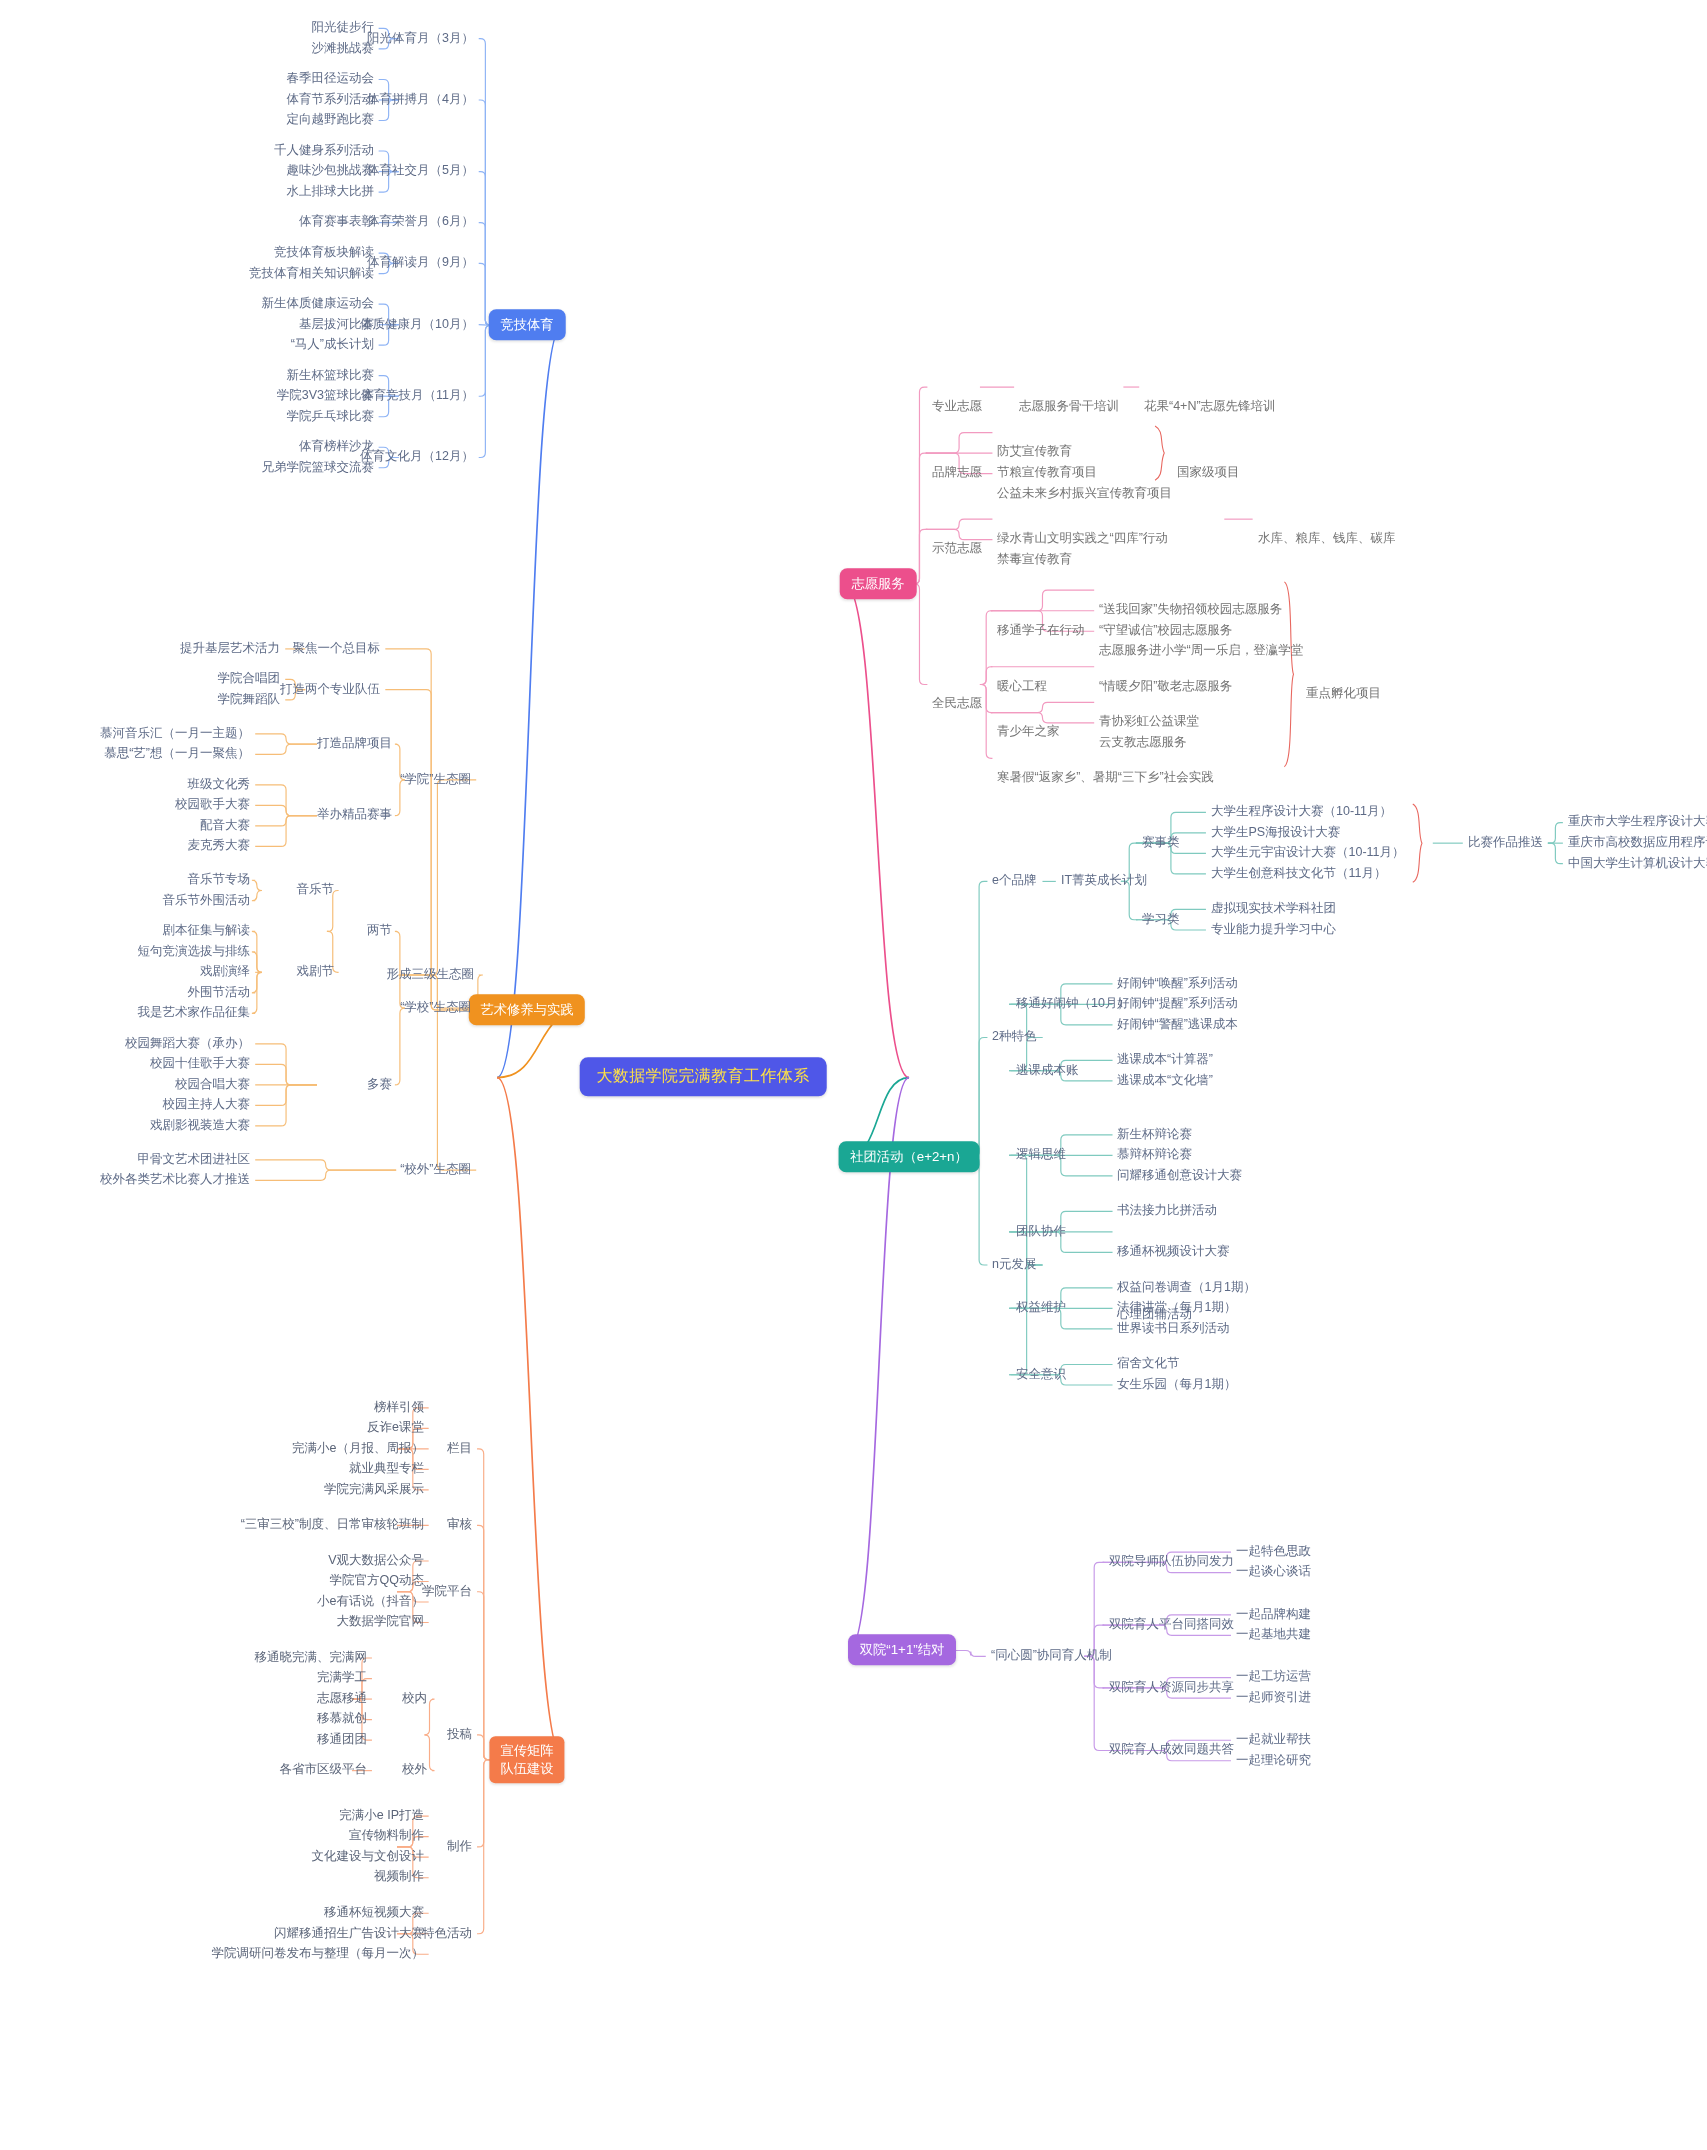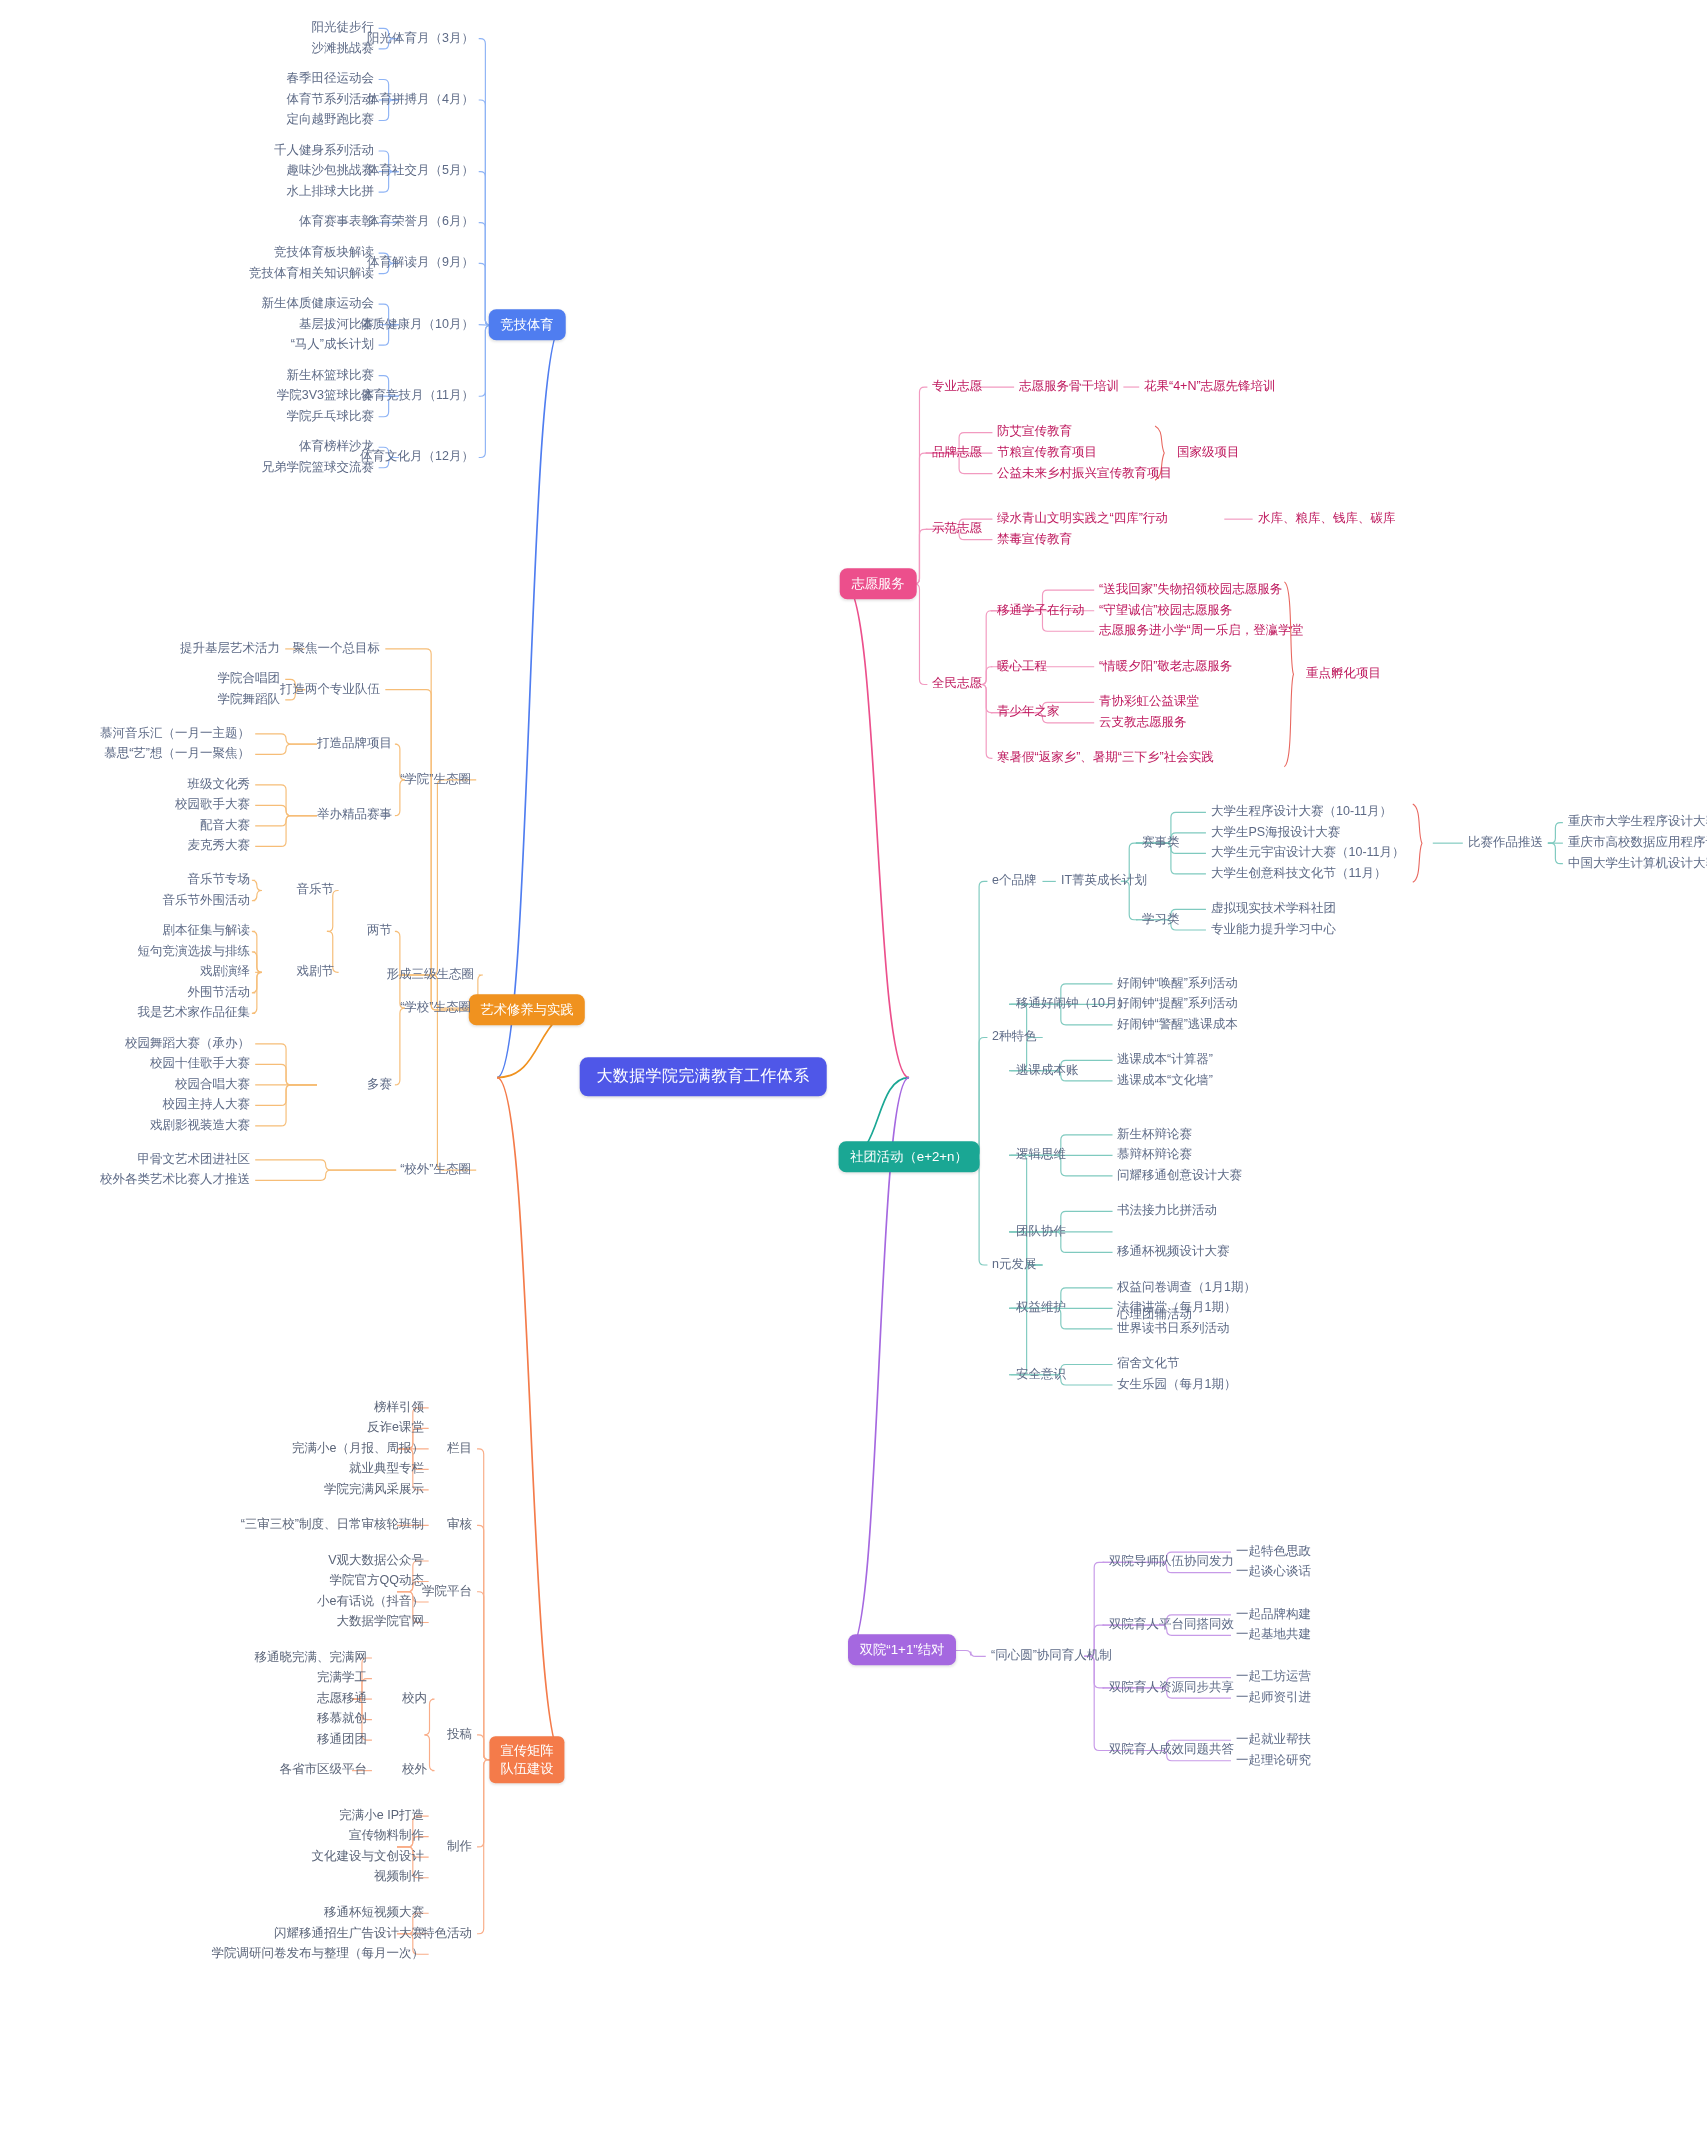--- a/index.html
+++ b/index.html
@@ -14,41 +14,41 @@
 
   .node {
     position:absolute; white-space:nowrap;
     font-size:12.5px; line-height:1.25;
     color:#5a6478; transform:translateY(-50%);
   }
   .node.r { text-align:right; transform:translate(-100%,-50%); }
 
   .root {
     position:absolute; transform:translate(-50%,-50%);
-    background:#4f57e8; color:#ffffff; border-radius:8.3px;
+    background:#4f57e8; color:#fde047; border-radius:8.3px;
     padding:9.2px 16.7px; font-size:16px; letter-spacing:0.4px;
     white-space:nowrap; box-shadow:0 0.8px 2.5px rgba(0,0,0,.12);
   }
   .cat {
     position:absolute; transform:translate(-50%,-50%);
     color:#fff; border-radius:7.5px; padding:6.7px 11.7px;
     font-size:13.3px; white-space:nowrap; text-align:center;
     box-shadow:0 0.8px 2.5px rgba(0,0,0,.10);
   }
   .cat.tall { padding:5.8px 11px; line-height:1.35;border-radius:6px; }
   .c-sport  { background:#4f7df0; }
   .c-art    { background:#f0921f; }
   .c-promo  { background:#f47b4a; }
   .c-vol    { background:#ec4f8c; }
   .c-club   { background:#1aa794; }
   .c-dual   { background:#a568e0; }
 
   .n-sport  { color:#5d6a86; }
   .n-art    { color:#5d6a86; }
-  .n-vol    { color:#be185d; }
+  .n-vol    { color:#737373;margin-top:20px; }
   .n-club   { color:#5d6a86; }
   .n-dual   { color:#5d6a86; }
 </style>
 </head>
 <body>
 
 <div id="stage">
   <svg class="links" id="links" viewBox="0 0 2048 2579" xmlns="http://www.w3.org/2000/svg">
       <path d="M 478 46.3 L 472 46.3 Q 466 46.3 466 40.3 L 466 40 Q 466 34 460 34 L 454 34" fill="none" stroke="#8fb4f5" stroke-width="1.4"></path>
       <path d="M 478 46.3 L 472 46.3 Q 466 46.3 466 52.3 L 466 52.6 Q 466 58.6 460 58.6 L 454 58.6" fill="none" stroke="#8fb4f5" stroke-width="1.4"></path>

